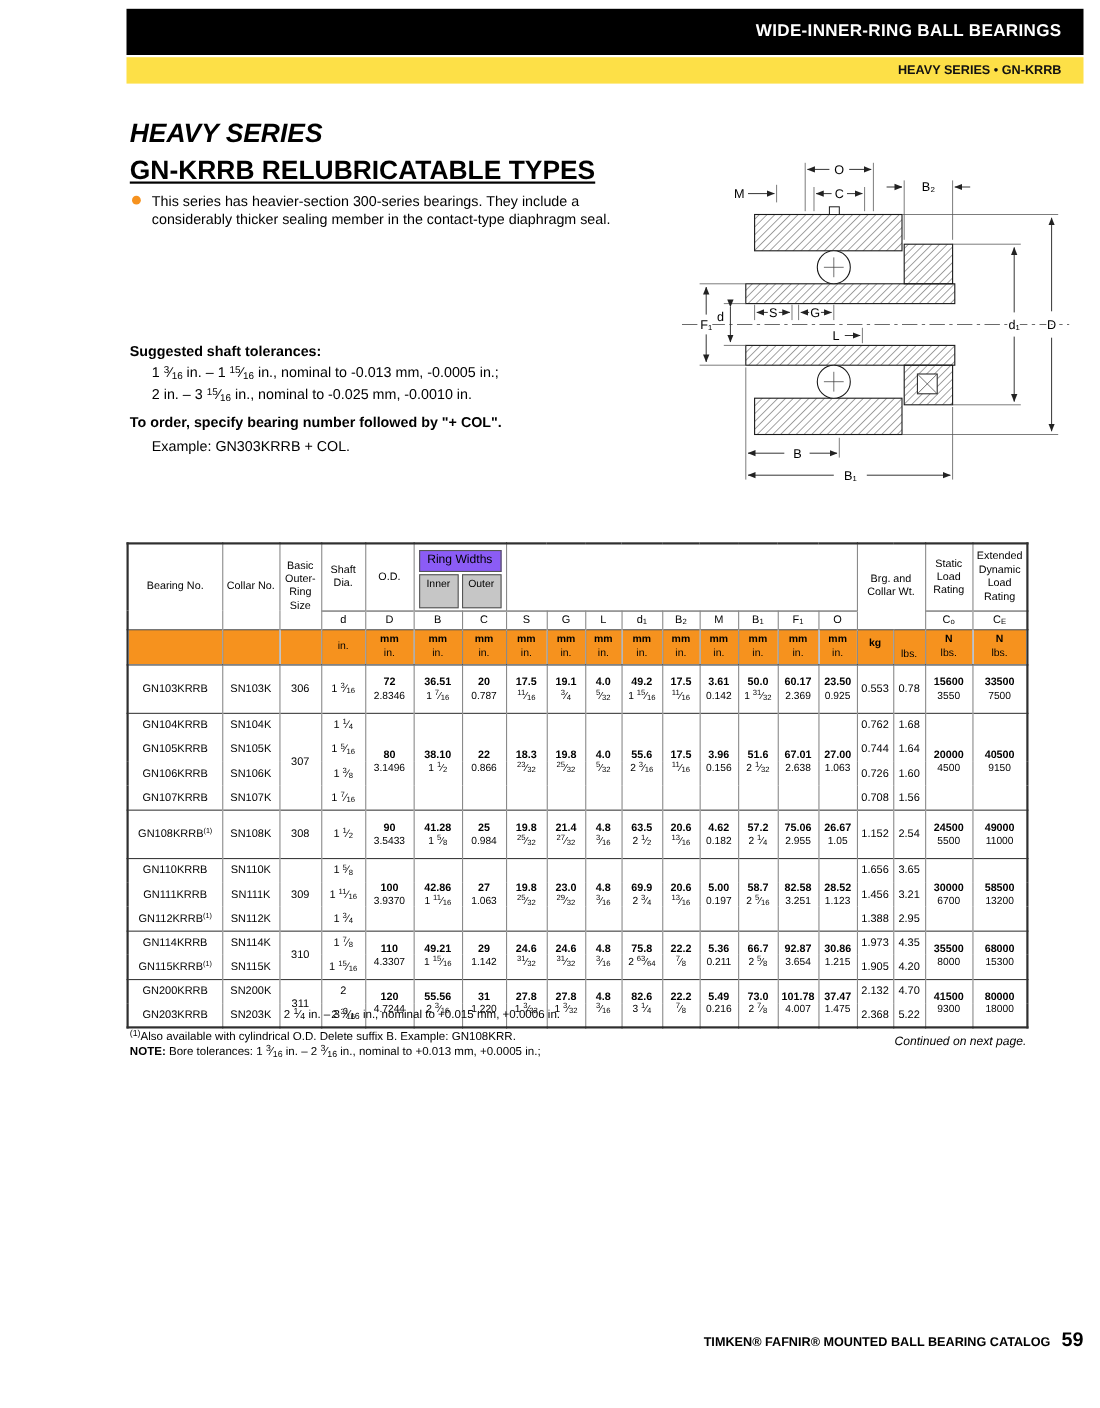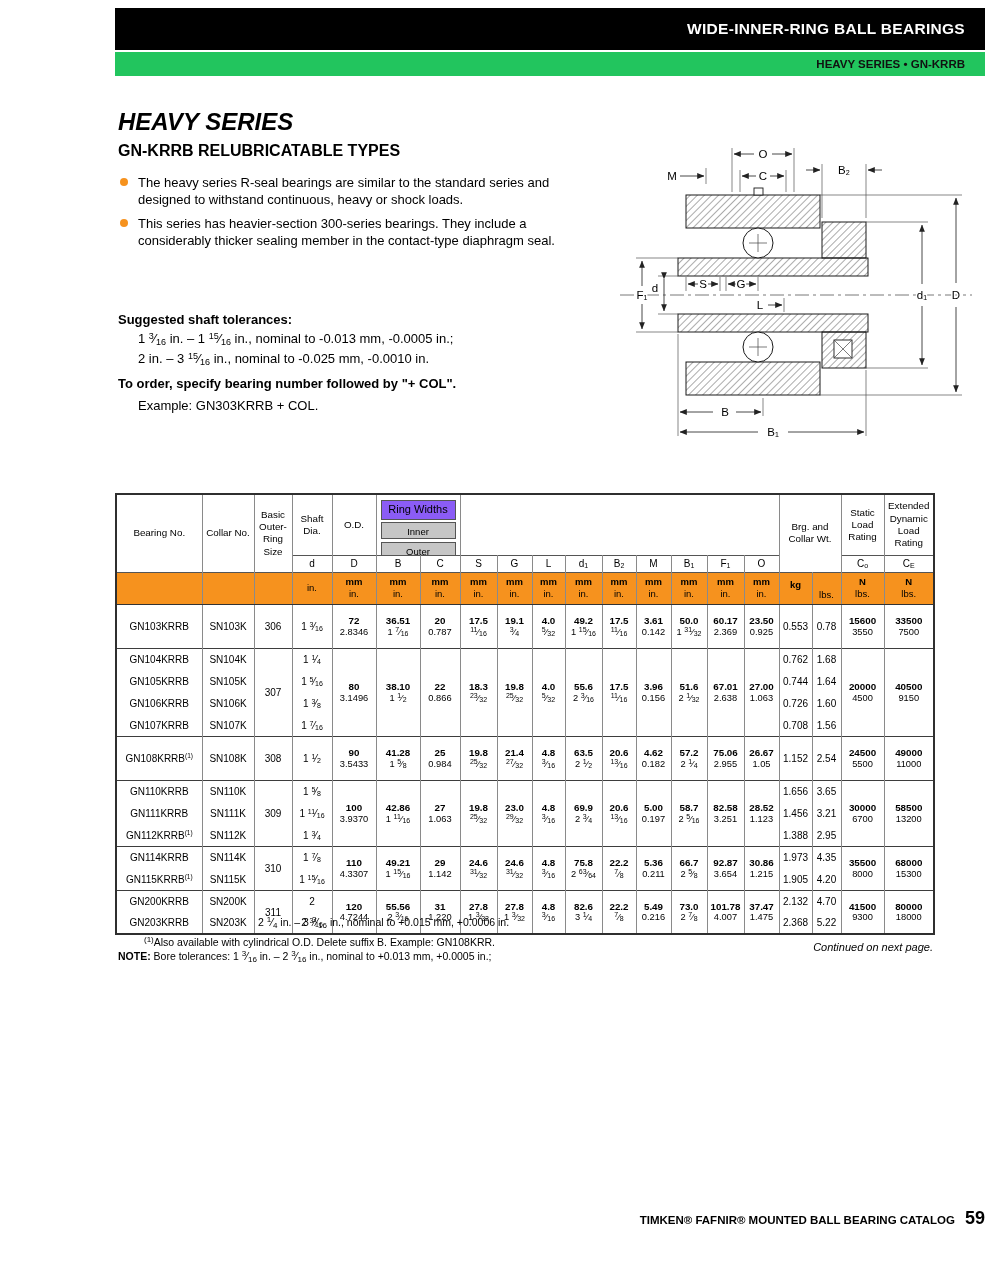--- a/index.html
+++ b/index.html
@@ -4,27 +4,27 @@
 <style>
   * { margin:0; padding:0; box-sizing:border-box; }
   html,body { background:#fff; }
   body { font-family:"Liberation Sans", sans-serif; color:#000; }
   .page { position:relative; width:1000px; height:1280px; background:#fff; overflow:hidden; }
 
   
   .topbar { position:absolute; left:115px; top:8px; width:870px; height:42px; background:#000;
             color:#fff; display:flex; align-items:center; justify-content:flex-end;
             padding-right:20px; font-weight:bold; font-size:15.5px; letter-spacing:.3px; }
-  .subbar { position:absolute; left:115px; top:52px; width:870px; height:24px; background:#22c55e;
+  .subbar { position:absolute; left:115px; top:52px; width:870px; height:24px; background:#fde047;
             color:#111; display:flex; align-items:center; justify-content:flex-end;
             padding-right:20px; font-weight:bold; font-size:11.5px; }
 
   
   .title    { position:absolute; left:118px; top:108px; font-size:24px; font-weight:bold; font-style:italic; }
-  .subtitle { position:absolute; left:118px; top:142px; font-size:16px; font-weight:bold; }
+  .subtitle { position:absolute; left:118px; top:142px; font-size:24px; font-weight:bold;text-decoration:underline; }
   .bullets  { position:absolute; left:118px; top:174px; width:478px; list-style:none; }
   .bullets li { position:relative; padding-left:20px; font-size:13px; line-height:1.32; margin-bottom:7px; }
   .dot { position:absolute; left:2px; top:4px; width:8px; height:8px; border-radius:50%; background:#F6921E; }
   .tol-head { position:absolute; left:118px; top:312px; font-size:13px; font-weight:bold; }
   .tol-line-1 { position:absolute; left:138px; top:331px; font-size:13px; }
   .tol-line-2 { position:absolute; left:138px; top:351px; font-size:13px; }
   .order-note { position:absolute; left:118px; top:376px; font-size:13px; font-weight:bold; }
   .order-example { position:absolute; left:138px; top:398px; font-size:13px; }
   .tol-line-1 sup,.tol-line-2 sup,.fn sup.fr-s { font-size:9px; vertical-align:.45em; line-height:0; }
   .tol-line-1 sub,.tol-line-2 sub { font-size:9px; vertical-align:-.2em; line-height:0; }
@@ -45,21 +45,21 @@
                   paint-order:stroke; stroke:#fff; stroke-width:3px; }
 
   
   .spec { position:absolute; left:115px; top:493px; border-collapse:collapse; table-layout:fixed;
           border:2px solid #2f2f2f; font-size:10px; }
   .spec th, .spec td { border-left:1px solid #8a8a8a; border-right:1px solid #8a8a8a;
           text-align:center; vertical-align:middle; font-weight:normal; overflow:hidden; }
   .title-row th { height:56px; font-size:9.8px; line-height:1.25; padding:2px 1px; }
   .rw-cell { padding:0; vertical-align:top; }
   .rw-title { margin:3px 3px 2px; background:#8b5cf6; border:1px solid #555; font-size:11px; padding:2px 0; }
-  .rw-sub { display:flex; gap:3px; margin:0 3px; height:31px;flex-direction:column; }
+  .rw-sub { display:flex; gap:3px; margin:0 3px; height:31px; }
   .rw-sub div { flex:1; background:#c6c6c6; border:1px solid #555; font-size:9.5px; padding-top:3px; }
   .letter-row td { height:17px; border-top:1px solid #555; font-size:10px; }
   .letter-row sub { font-size:7px; vertical-align:-.2em; line-height:0; }
   .units-row td { height:32px; background:#F6921E; border-top:1px solid #555; border-bottom:1px solid #333;
                   font-size:9.5px; line-height:1.25; }
   .units-row .umm { display:block; font-weight:bold; }
   .units-row .uin { display:block; }
   .units-row .u-kg { vertical-align:top; padding-top:6px; font-weight:bold; }
   .units-row .u-lbs { vertical-align:bottom; padding-bottom:3px; }
   .spec tbody tr.group-start td { border-top:1px solid #3d3d3d; }
@@ -68,21 +68,21 @@
   .spec .mm { display:block; font-weight:bold; font-size:9.8px; line-height:1.2; }
   .spec .in { display:block; font-size:9.3px; line-height:1.2; }
   .spec .fr sup { font-size:7px; vertical-align:.5em; line-height:0; }
   .spec .fr sub { font-size:7px; vertical-align:-.15em; line-height:0; }
   .spec td sup.note { font-size:6.5px; vertical-align:.6em; line-height:0; }
   .c-bearing { font-size:10px; }
   .c-kg { font-weight:bold; }
 
   
   .fn { position:absolute; left:118px; font-size:10.5px; line-height:1.3; }
-  .fn1 { top:936px;margin-left:26px; }
+  .fn1 { top:936px; }
   .fn2 { top:950px; }
   .fn3 { top:916px; left:258px; }
   .fn b { font-weight:bold; }
   .continued { position:absolute; left:115px; top:941px; width:818px; text-align:right;
                font-size:11px; font-style:italic; }
   .footer { position:absolute; left:115px; top:1208px; width:870px; display:flex;
             justify-content:flex-end; align-items:baseline; gap:10px; }
   .footer .cat { font-weight:bold; font-size:11.5px; }
   .footer .pageno { font-weight:bold; font-size:18px; }
 </style>
@@ -95,24 +95,20 @@
     <span>WIDE-INNER-RING BALL BEARINGS</span>
   </div>
   <div class="subbar">
     <span>HEAVY SERIES • GN-KRRB</span>
   </div>
 
   <div class="title">HEAVY SERIES</div>
   <div class="subtitle">GN-KRRB RELUBRICATABLE TYPES</div>
 
   <ul class="bullets">
-    <li>
-      <span class="dot"></span>
-      <span>The heavy series R-seal bearings are similar to the standard series and designed to withstand continuous, heavy or shock loads.</span>
-    </li>
     <li>
       <span class="dot"></span>
       <span>This series has heavier-section 300-series bearings. They include a considerably thicker sealing member in the contact-type diaphragm seal.</span>
     </li>
   </ul>
 
   <div class="tol-head">Suggested shaft tolerances:</div>
   <div class="tol-line-1">1 <span class="fr"><sup>3</sup>⁄<sub>16</sub></span> in. – 1 <span class="fr"><sup>15</sup>⁄<sub>16</sub></span> in., nominal to -0.013 mm,  -0.0005 in.;</div>
   <div class="tol-line-2">2 in. – 3 <span class="fr"><sup>15</sup>⁄<sub>16</sub></span> in., nominal to -0.025 mm, -0.0010 in.</div>
   <div class="order-note">To order, specify bearing number followed by "+ COL".</div>

